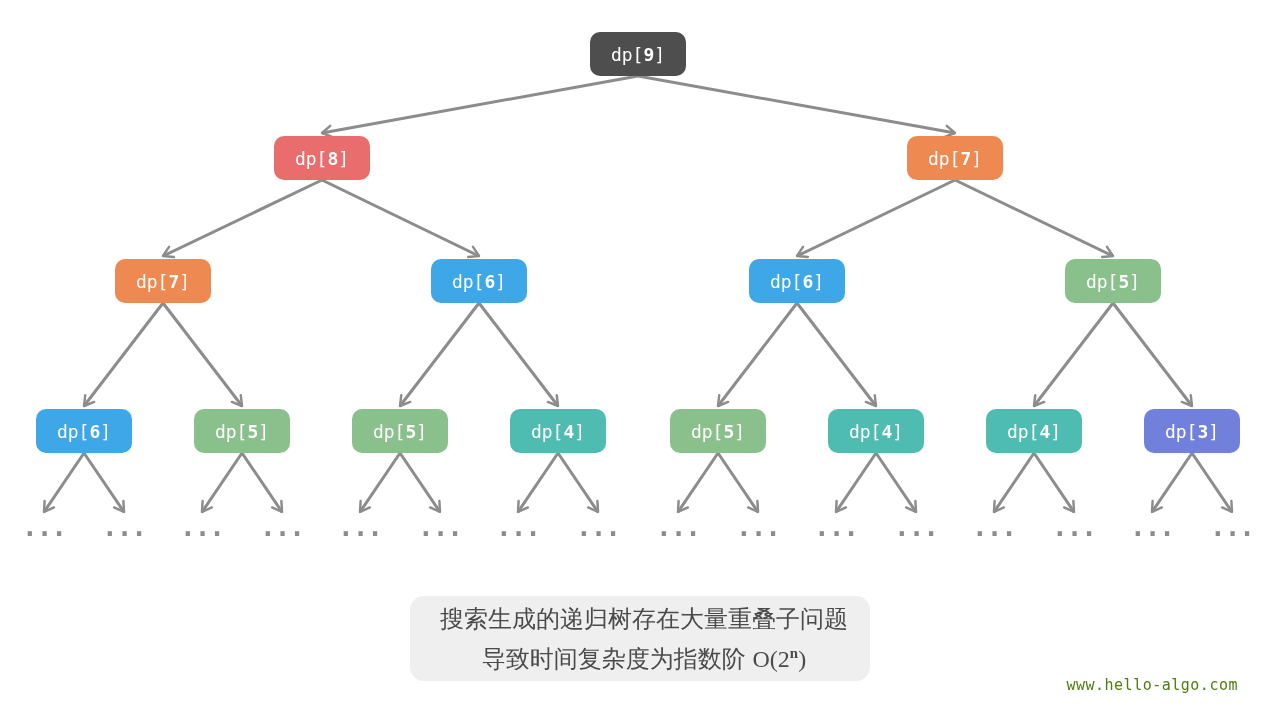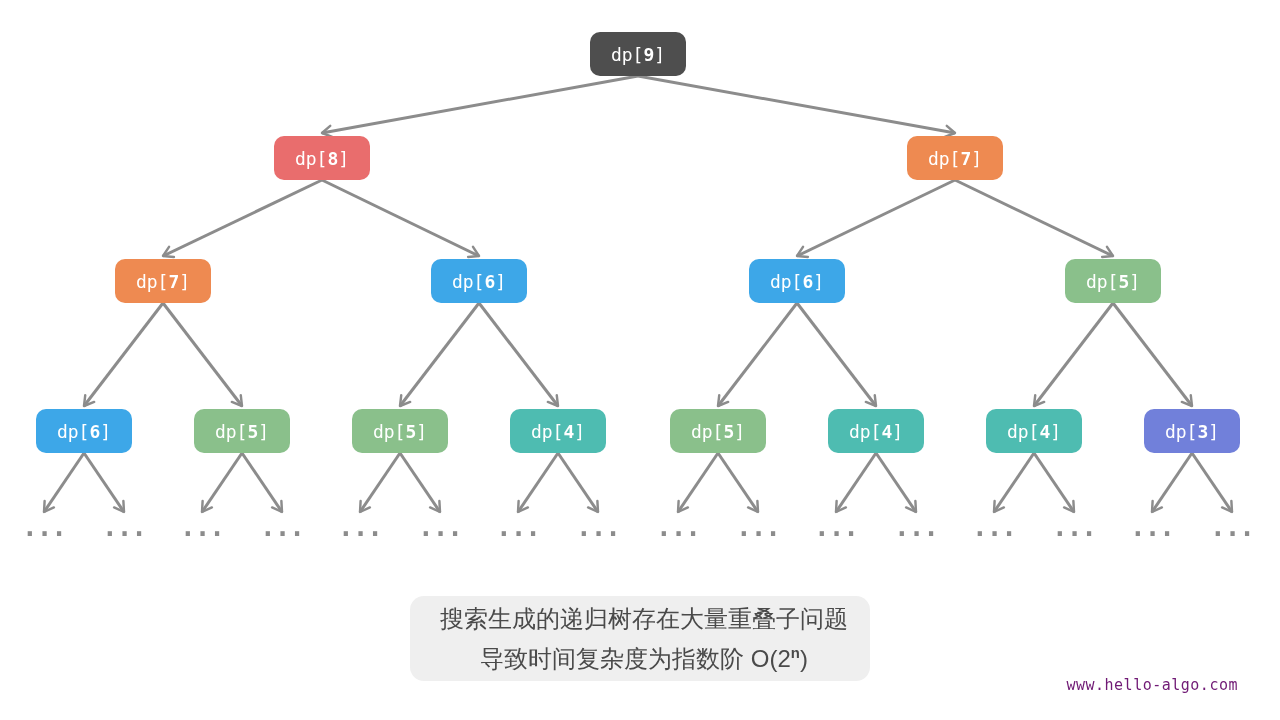--- a/index.html
+++ b/index.html
@@ -52,21 +52,21 @@
     display: flex; flex-direction: column;
     align-items: center; justify-content: center;
     color: #4a4a4a;
     font-size: 24px;
     line-height: 35px;
     text-align: center;
     padding-left: 8px;
   }
   .cap-line { white-space: nowrap; }
   .mono {
-    font-family: Liberation Sans, sans-serif;
+    font-family: Liberation Serif, serif;
   }
   .mono sup {
     font-weight: bold;
     font-size: 0.62em;
     vertical-align: super;
   }
   .watermark {
     position: absolute;
     right: 42px; top: 676px;
     font-family: "DejaVu Sans Mono", "Liberation Mono", monospace;
@@ -208,14 +208,14 @@
       <div class="leaf" style="left: 1074px; top: 514px; color: rgb(140, 140, 140);">...</div>
       <div class="leaf" style="left: 1152px; top: 514px; color: rgb(140, 140, 140);">...</div>
       <div class="leaf" style="left: 1232px; top: 514px; color: rgb(140, 140, 140);">...</div>
     </div>
 
   <div class="caption" style="background: rgb(239, 239, 239); color: rgb(74, 74, 74);">
     <div class="cap-line">搜索生成的递归树存在大量重叠子问题</div>
     <div class="cap-line"><span>导致时间复杂度为指数阶 </span><span class="mono"><span>O(2</span><sup>n</sup><span>)</span></span></div>
   </div>
 
-  <div class="watermark" style="color: #701a75; margin-left: 20px;">www.hello-algo.com</div>
+  <div class="watermark" style="color: #4d7c0f; margin-left: 20px;">www.hello-algo.com</div>
 </div>
 
 </body></html>

